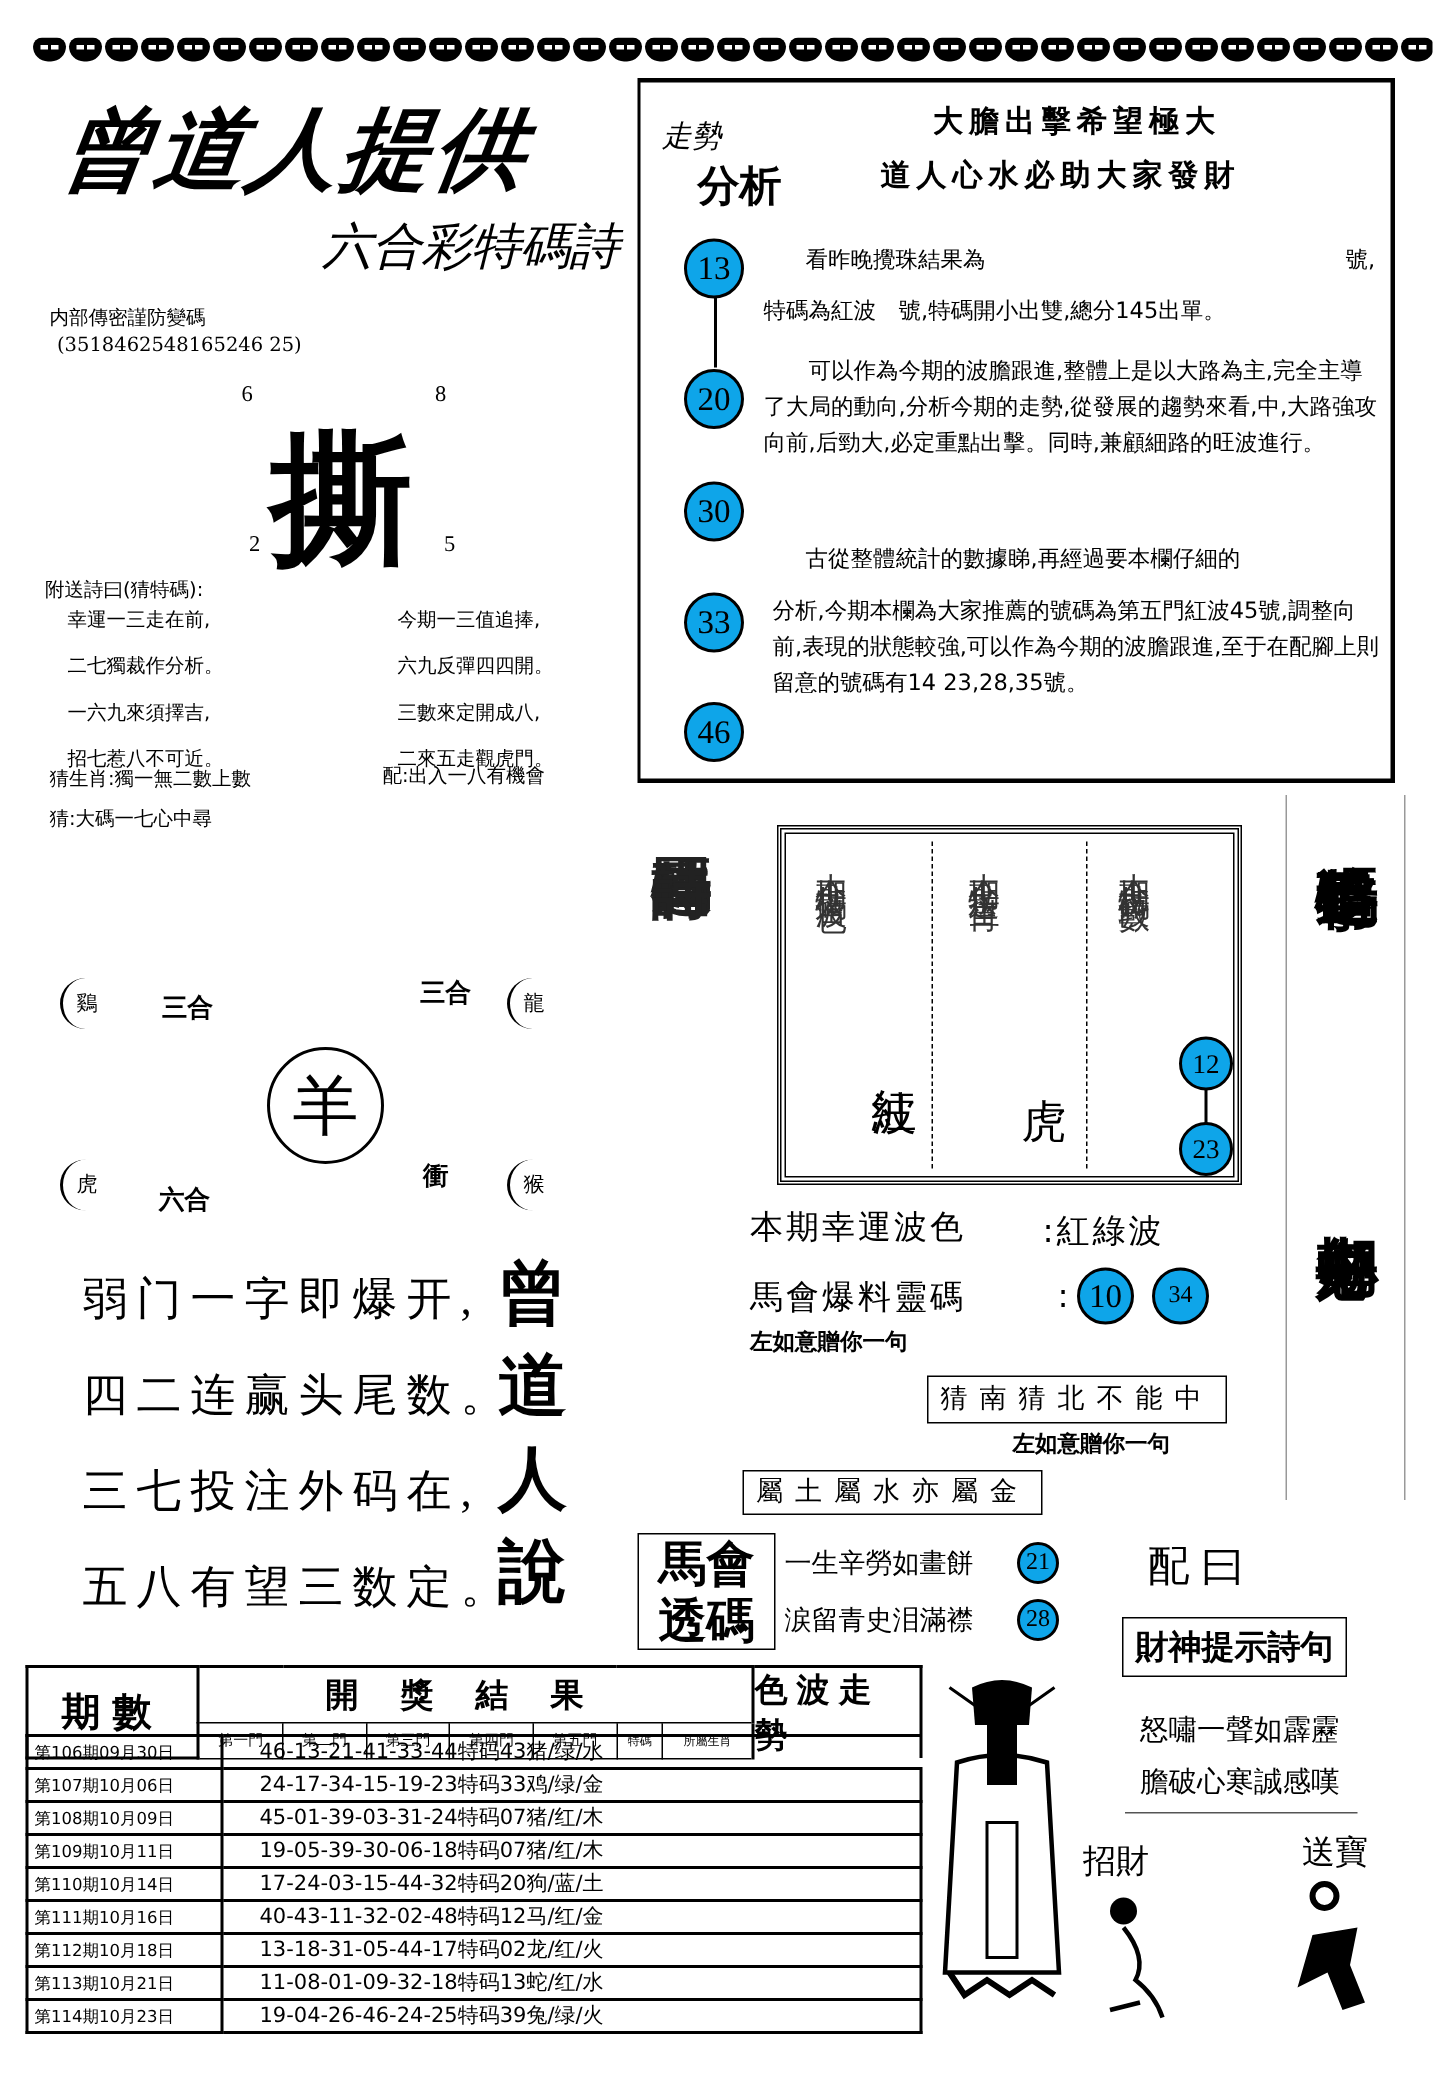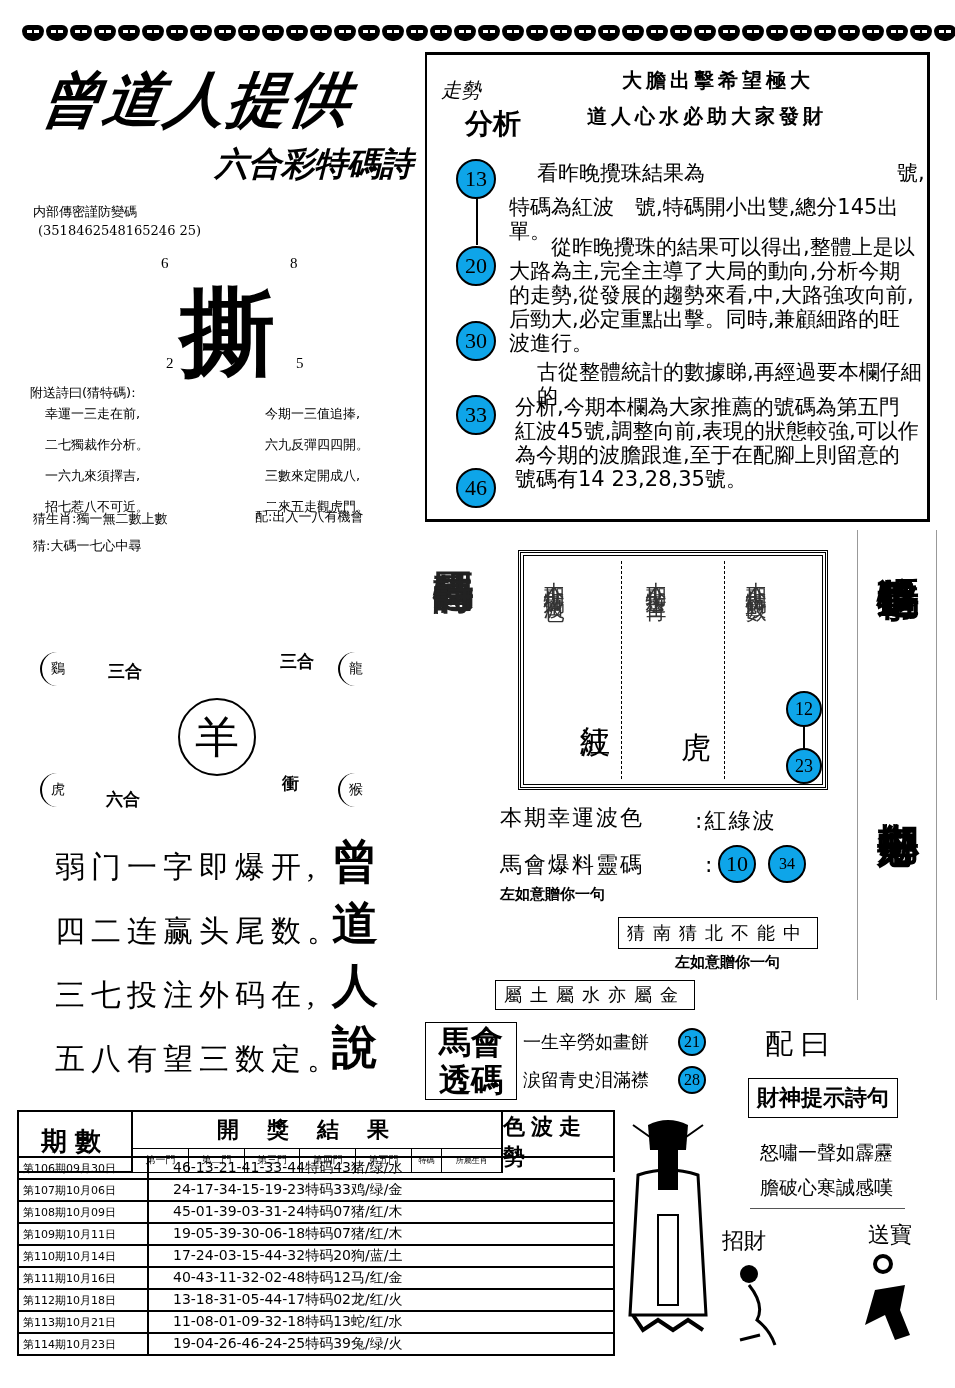--- a/index.html
+++ b/index.html
@@ -3,29 +3,29 @@
 <meta charset="utf-8">
 <style>
 *{box-sizing:border-box;margin:0;padding:0}
 body{width:955px;height:1388px;background:#fff;position:relative;overflow:hidden;font-family:"DejaVu Sans","Liberation Sans",sans-serif;color:#000}
 .abs{position:absolute}
 .border-top{left:22px;top:25px;width:933px;height:20px;display:flex;gap:2px;overflow:hidden}
 .ox{width:22px;height:16px;background:#000;border-radius:6px 6px 10px 10px;flex:none;position:relative}
 .ox:before,.ox:after{content:"";position:absolute;top:5px;width:5px;height:3px;background:#fff}
 .ox:before{left:5px}.ox:after{right:5px}
 .title{left:42px;top:60px;font-size:60px;font-weight:bold;font-style:italic;letter-spacing:2px;transform:skewX(-8deg)}
-.subtitle{left:215px;top:142px;font-size:33px;font-weight:bold;font-style:italic}
+.subtitle{left:215px;top:142px;font-size:33px;font-weight:normal;font-style:italic}
 .small{font-size:13px}
 .serif{font-family:"DejaVu Serif","Liberation Serif",serif}
 .bigchar{left:180px;top:270px;font-size:95px;font-weight:bold;font-family:"DejaVu Serif",serif}
 .num{font-size:15px;font-family:"Liberation Serif",serif}
 .poem{font-size:13px;line-height:31px}
 .boxA{left:425px;top:52px;width:505px;height:470px;border:3px solid #000;border-left-width:2px}
 .circle{position:absolute;width:40px;height:40px;border:2px solid #000;border-radius:50%;display:flex;align-items:center;justify-content:center;font-family:"Liberation Serif",serif;font-size:22px;background:#0ea5e9}
-.para{font-size:21px;line-height:24px}
+.para{font-size:15px;line-height:24px}
 .zod{position:absolute;width:34px;height:34px;border-left:2px solid #000;border-radius:50%;display:flex;align-items:center;justify-content:center;font-size:14px;font-family:"DejaVu Serif",serif}
 .verse{font-size:30px;font-family:Liberation Serif, serif;letter-spacing:6px}
 .bigv{font-size:46px;font-weight:bold;font-family:"DejaVu Serif",serif;line-height:56px}
 .vtext{writing-mode:vertical-rl;text-orientation:upright}
 .boxB{left:518px;top:550px;width:310px;height:240px;border:3px double #000;outline:1px solid #000;outline-offset:-6px}
 .col{position:absolute;top:8px;bottom:8px;border-right:1px dashed #000}
 .lucky{font-size:22px;letter-spacing:2px}
 .frame{border:1px solid #000;font-size:18px;letter-spacing:8px;padding:0 8px;background:#fff}
 .sideV{left:857px;top:530px;width:80px;height:470px;border-left:1px solid #999;border-right:1px solid #999}
 .sideV div{font-size:42px;font-weight:bold;line-height:52px;text-align:center}
@@ -117,21 +117,21 @@
   <div class="abs" style="left:49px;top:140px;width:2px;height:50px;background:#000"></div>
   <div class="circle" style="left:29px;top:104px">13</div>
   <div class="circle" style="left:29px;top:191px">20</div>
   <div class="circle" style="left:29px;top:266px">30</div>
   <div class="circle" style="left:29px;top:340px">33</div>
   <div class="circle" style="left:29px;top:413px">46</div>
 
   <div class="abs para" style="left:110px;top:106px">看昨晚攪珠結果為</div>
   <div class="abs para" style="left:470px;top:106px">號,</div>
   <div class="abs para" style="left:82px;top:140px">特碼為紅波　號,特碼開小出雙,總分145出單。</div>
-  <div class="abs para" style="left:82px;top:180px;width:410px;text-indent:2em">從昨晚攪珠的結果可以得出,整體上是以大路為主,完全主導了大局的動向,分析今期的走勢,從發展的趨勢來看,中,大路強攻向前,后勁大,必定重點出擊。同時,兼顧細路的旺波進行。</div>
+  <div class="abs para" style="left:82px;top:180px;width:410px;text-indent:2em">可以作為今期的波膽跟進,整體上是以大路為主,完全主導了大局的動向,分析今期的走勢,從發展的趨勢來看,中,大路強攻向前,后勁大,必定重點出擊。同時,兼顧細路的旺波進行。</div>
   <div class="abs para" style="left:110px;top:305px">古從整體統計的數據睇,再經過要本欄仔細的</div>
   <div class="abs para" style="left:88px;top:340px;width:405px">分析,今期本欄為大家推薦的號碼為第五門紅波45號,調整向前,表現的狀態較強,可以作為今期的波膽跟進,至于在配腳上則留意的號碼有14 23,28,35號。</div>
 </div>
 
 <div class="zod" style="left:40px;top:652px">鷄</div>
 <div class="abs" style="left:108px;top:660px;font-size:17px;font-weight:bold">三合</div>
 <div class="abs" style="left:280px;top:650px;font-size:17px;font-weight:bold">三合</div>
 <div class="zod" style="left:338px;top:652px">龍</div>
 <div class="abs" style="left:178px;top:698px;width:78px;height:78px;border:2px solid #000;border-radius:50%;display:flex;align-items:center;justify-content:center;font-size:44px;font-family:'DejaVu Serif',serif">羊</div>
 <div class="zod" style="left:40px;top:773px">虎</div>

